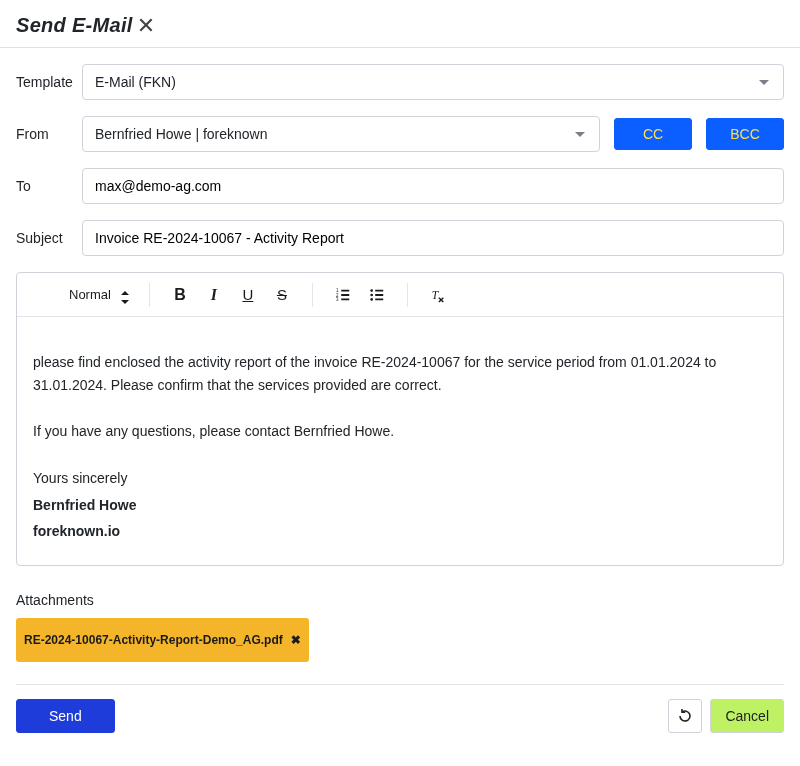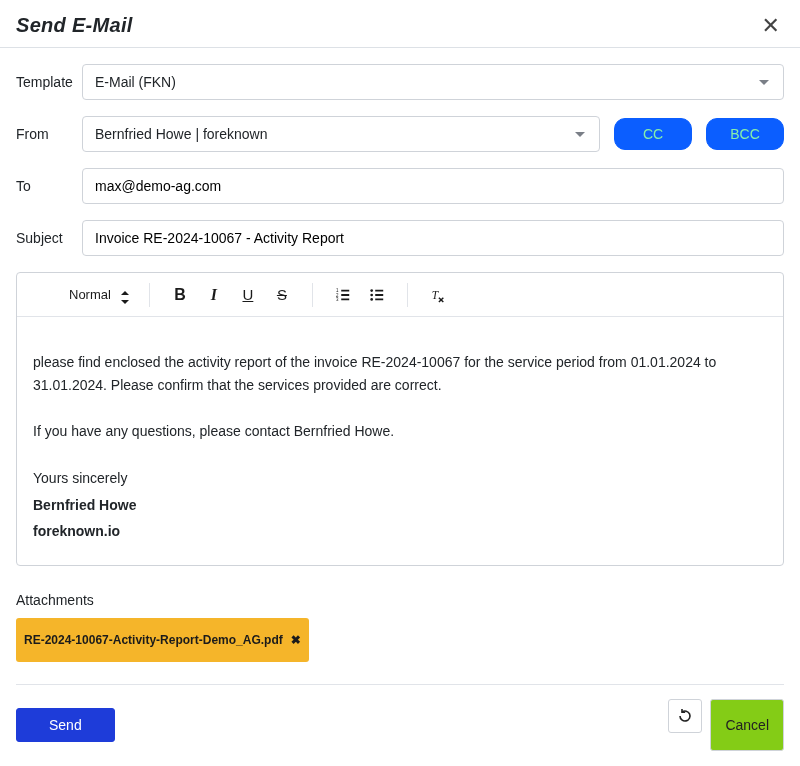--- a/index.html
+++ b/index.html
@@ -6,21 +6,21 @@
   html, body { margin:0; padding:0; }
   body {
     font-family: "Helvetica Neue", Helvetica, Arial, sans-serif;
     color:#212529;
     font-size:14px;
     background:#fff;
     width:800px;
   }
   .dialog { width:800px; padding:0; }
   .dialog-header {
-    display:flex; align-items:center; justify-content:space-between;
+    display:flex; align-items:center; 
     padding:14px 16px 10px 16px;
     border-bottom:1px solid #dde1e6;
   }
   .dialog-title {
     font-weight:700; font-style:italic;
     font-size:20px; letter-spacing:0.3px;
   }
   .close-x {
     font-size:22px; line-height:1; color:#444; cursor:pointer;
     padding:0 4px;
@@ -57,30 +57,30 @@
     margin-right:2px;
   }
   .from-select { flex:1; }
   .btn {
     display:inline-flex; align-items:center; justify-content:center;
     height:32px; padding:0 16px;
     border-radius:3px; font-size:14px; cursor:pointer;
     border:1px solid transparent;
   }
   .btn-blue-bright {
-    background:#0b5eff; color:#86efac; border-color:#0b5eff;
-    width:78px; height:32px;border-radius:11px;
+    background:#0b5eff; color:#fde047; border-color:#0b5eff;
+    width:78px; height:32px;
   }
   .btn-blue-send {
     background:#1e3cd9; color:#fff; border-color:#1e3cd9;
     height:34px; padding:0 32px;
   }
   .btn-outline {
-    background:#84cc16; color:#222; border:1px solid #cfd3d9;
-    height:52px; padding:0 14px;
+    background:#bef264; color:#222; border:1px solid #cfd3d9;
+    height:34px; padding:0 14px;
   }
   .btn-icon {
     background:#fff; border:1px solid #cfd3d9;
     width:34px; height:34px; border-radius:3px;
     display:inline-flex; align-items:center; justify-content:center;
     cursor:pointer;
   }
 
   .input-text { border:none; outline:none; flex:1; font-size:14px; height:100%; background:transparent; padding:0; font-family:inherit; }
 

